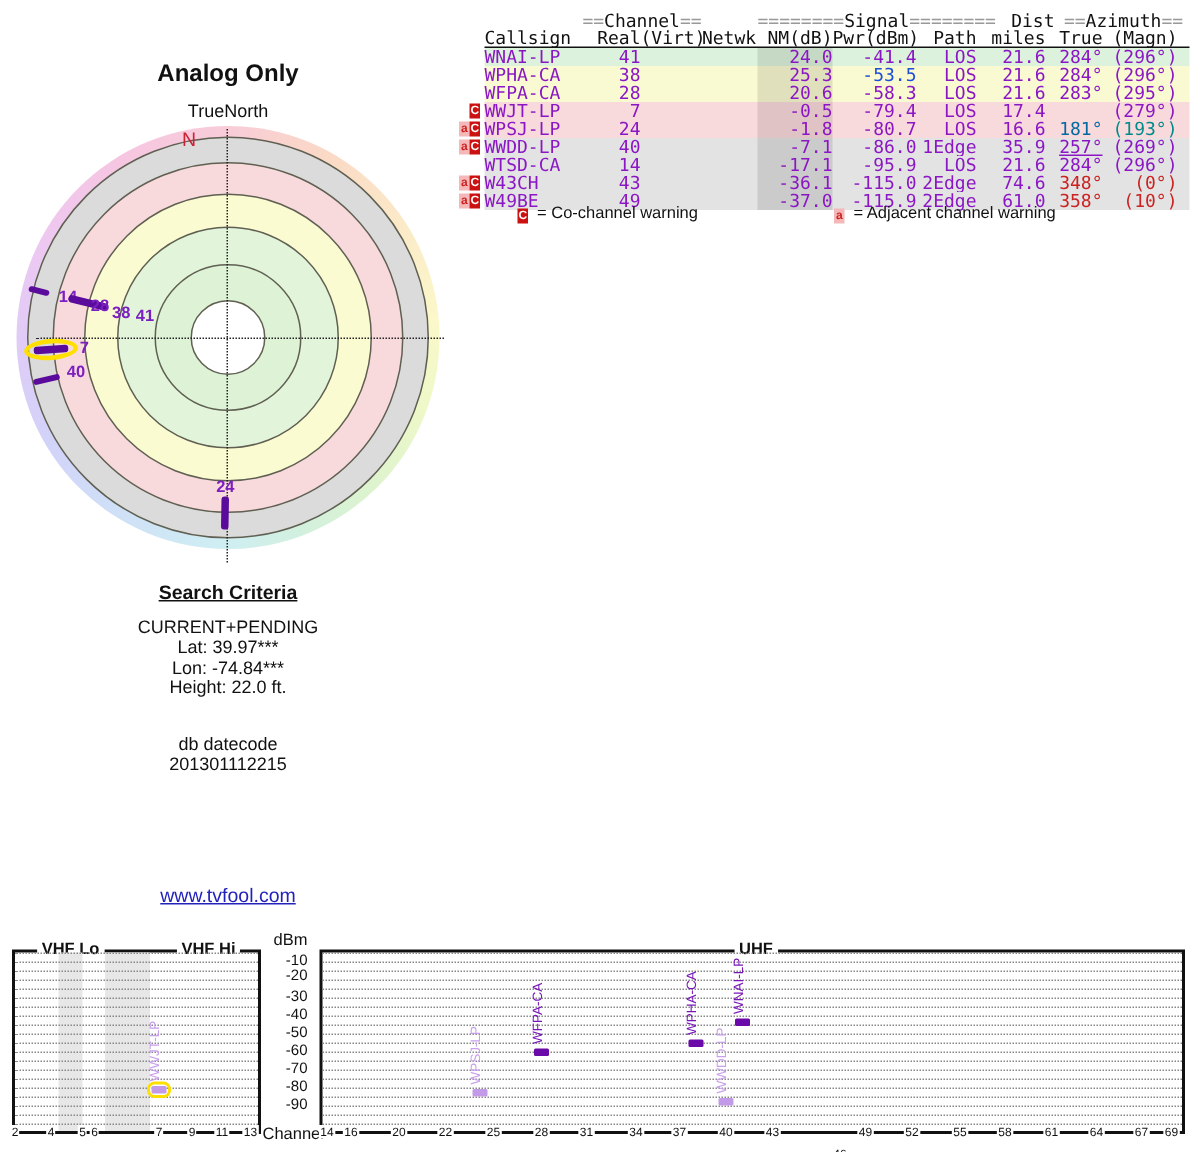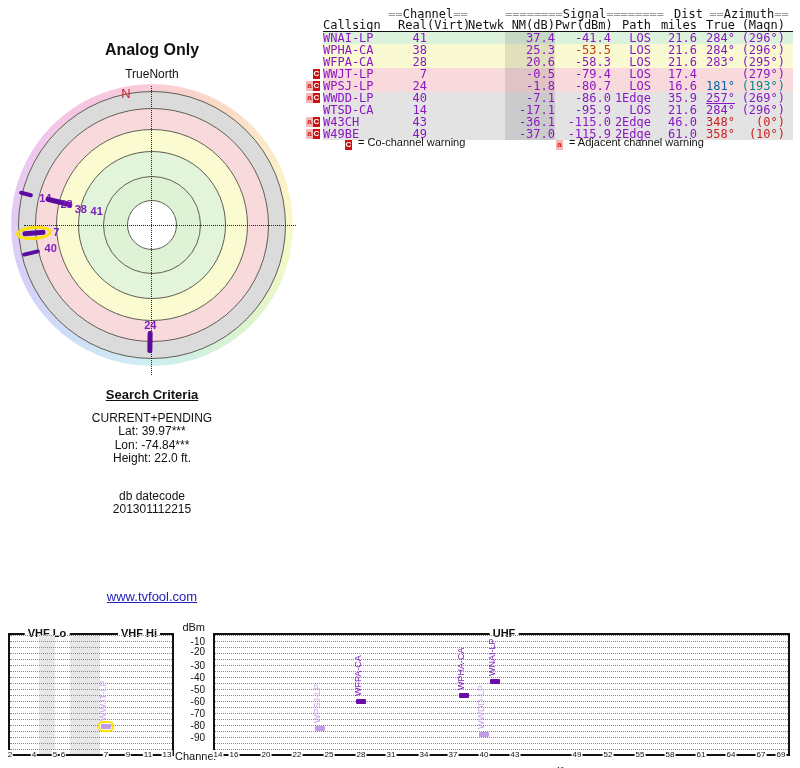--- a/index.html
+++ b/index.html
@@ -135,34 +135,34 @@
     <span class="c-miles">miles</span>
     <span class="c-true">True</span>
     <span class="c-magn">(Magn)</span>
   </div>
   <div id="table-body">
       <div class="trow" style="background: rgb(221, 242, 220);">
         <div class="c-callsign" style="color: rgb(139, 23, 196); height: 12px;">WNAI-LP</div>
         <div class="c-real" style="color: rgb(139, 23, 196); height: 12px;">41</div>
         <div class="c-virt" style="color: rgb(139, 23, 196); height: 12px;"></div>
         <div class="c-netwk" style="color: rgb(139, 23, 196); height: 12px;"></div>
-        <div class="c-nm nm-shade" style="color: rgb(139, 23, 196); height: 12px;">37.4</div>
+        <div class="c-nm nm-shade" style="color: rgb(139, 23, 196); height: 12px;">24.0</div>
         <div class="c-pwr" style="color: rgb(139, 23, 196); height: 12px;">-41.4</div>
         <div class="c-path" style="color: rgb(139, 23, 196); height: 12px;">LOS</div>
         <div class="c-miles" style="color: rgb(139, 23, 196); height: 12px;">21.6</div>
         <div class="c-true" style="color: rgb(139, 23, 196); height: 12px;">284°</div>
         <div class="c-magn" style="color: rgb(139, 23, 196); height: 12px;">(296°)</div>
       </div>
       <div class="trow" style="background: rgb(250, 250, 210);">
         <div class="c-callsign" style="color: rgb(139, 23, 196); height: 12px;">WPHA-CA</div>
         <div class="c-real" style="color: rgb(139, 23, 196); height: 12px;">38</div>
         <div class="c-virt" style="color: rgb(139, 23, 196); height: 12px;"></div>
         <div class="c-netwk" style="color: rgb(139, 23, 196); height: 12px;"></div>
         <div class="c-nm nm-shade" style="color: rgb(139, 23, 196); height: 12px;">25.3</div>
-        <div class="c-pwr" style="color: #c2410c; height: 12px;">-53.5</div>
+        <div class="c-pwr" style="color: #1d4ed8; height: 12px;">-53.5</div>
         <div class="c-path" style="color: rgb(139, 23, 196); height: 12px;">LOS</div>
         <div class="c-miles" style="color: rgb(139, 23, 196); height: 12px;">21.6</div>
         <div class="c-true" style="color: rgb(139, 23, 196); height: 12px;">284°</div>
         <div class="c-magn" style="color: rgb(139, 23, 196); height: 12px;">(296°)</div>
       </div>
       <div class="trow" style="background: rgb(250, 250, 210);">
         <div class="c-callsign" style="color: rgb(139, 23, 196); height: 12px;">WFPA-CA</div>
         <div class="c-real" style="color: rgb(139, 23, 196); height: 12px;">28</div>
         <div class="c-virt" style="color: rgb(139, 23, 196); height: 12px;"></div>
         <div class="c-netwk" style="color: rgb(139, 23, 196); height: 12px;"></div>
@@ -229,21 +229,21 @@
       <div class="trow" style="background: rgb(227, 227, 227);">
         <div class="wbox wbox-a" style="left: -17px;">a</div>
         <div class="wbox wbox-c" style="left: -10px;">C</div>
         <div class="c-callsign" style="color: rgb(139, 23, 196); height: 12px;">W43CH</div>
         <div class="c-real" style="color: rgb(139, 23, 196); height: 12px;">43</div>
         <div class="c-virt" style="color: rgb(139, 23, 196); height: 12px;"></div>
         <div class="c-netwk" style="color: rgb(139, 23, 196); height: 12px;"></div>
         <div class="c-nm nm-shade" style="color: rgb(139, 23, 196); height: 12px;">-36.1</div>
         <div class="c-pwr" style="color: rgb(139, 23, 196); height: 12px;">-115.0</div>
         <div class="c-path" style="color: rgb(139, 23, 196); height: 12px;">2Edge</div>
-        <div class="c-miles" style="color: rgb(139, 23, 196); height: 12px;">46.0</div>
+        <div class="c-miles" style="color: rgb(139, 23, 196); height: 12px;">74.6</div>
         <div class="c-true" style="color: rgb(204, 34, 34); height: 12px;">348°</div>
         <div class="c-magn" style="color: rgb(204, 34, 34); height: 12px;">(0°)</div>
       </div>
       <div class="trow" style="background: rgb(227, 227, 227);">
         <div class="wbox wbox-a" style="left: -17px;">a</div>
         <div class="wbox wbox-c" style="left: -10px;">C</div>
         <div class="c-callsign" style="color: rgb(139, 23, 196); height: 12px;">W49BE</div>
         <div class="c-real" style="color: rgb(139, 23, 196); height: 12px;">49</div>
         <div class="c-virt" style="color: rgb(139, 23, 196); height: 12px;"></div>
         <div class="c-netwk" style="color: rgb(139, 23, 196); height: 12px;"></div>

